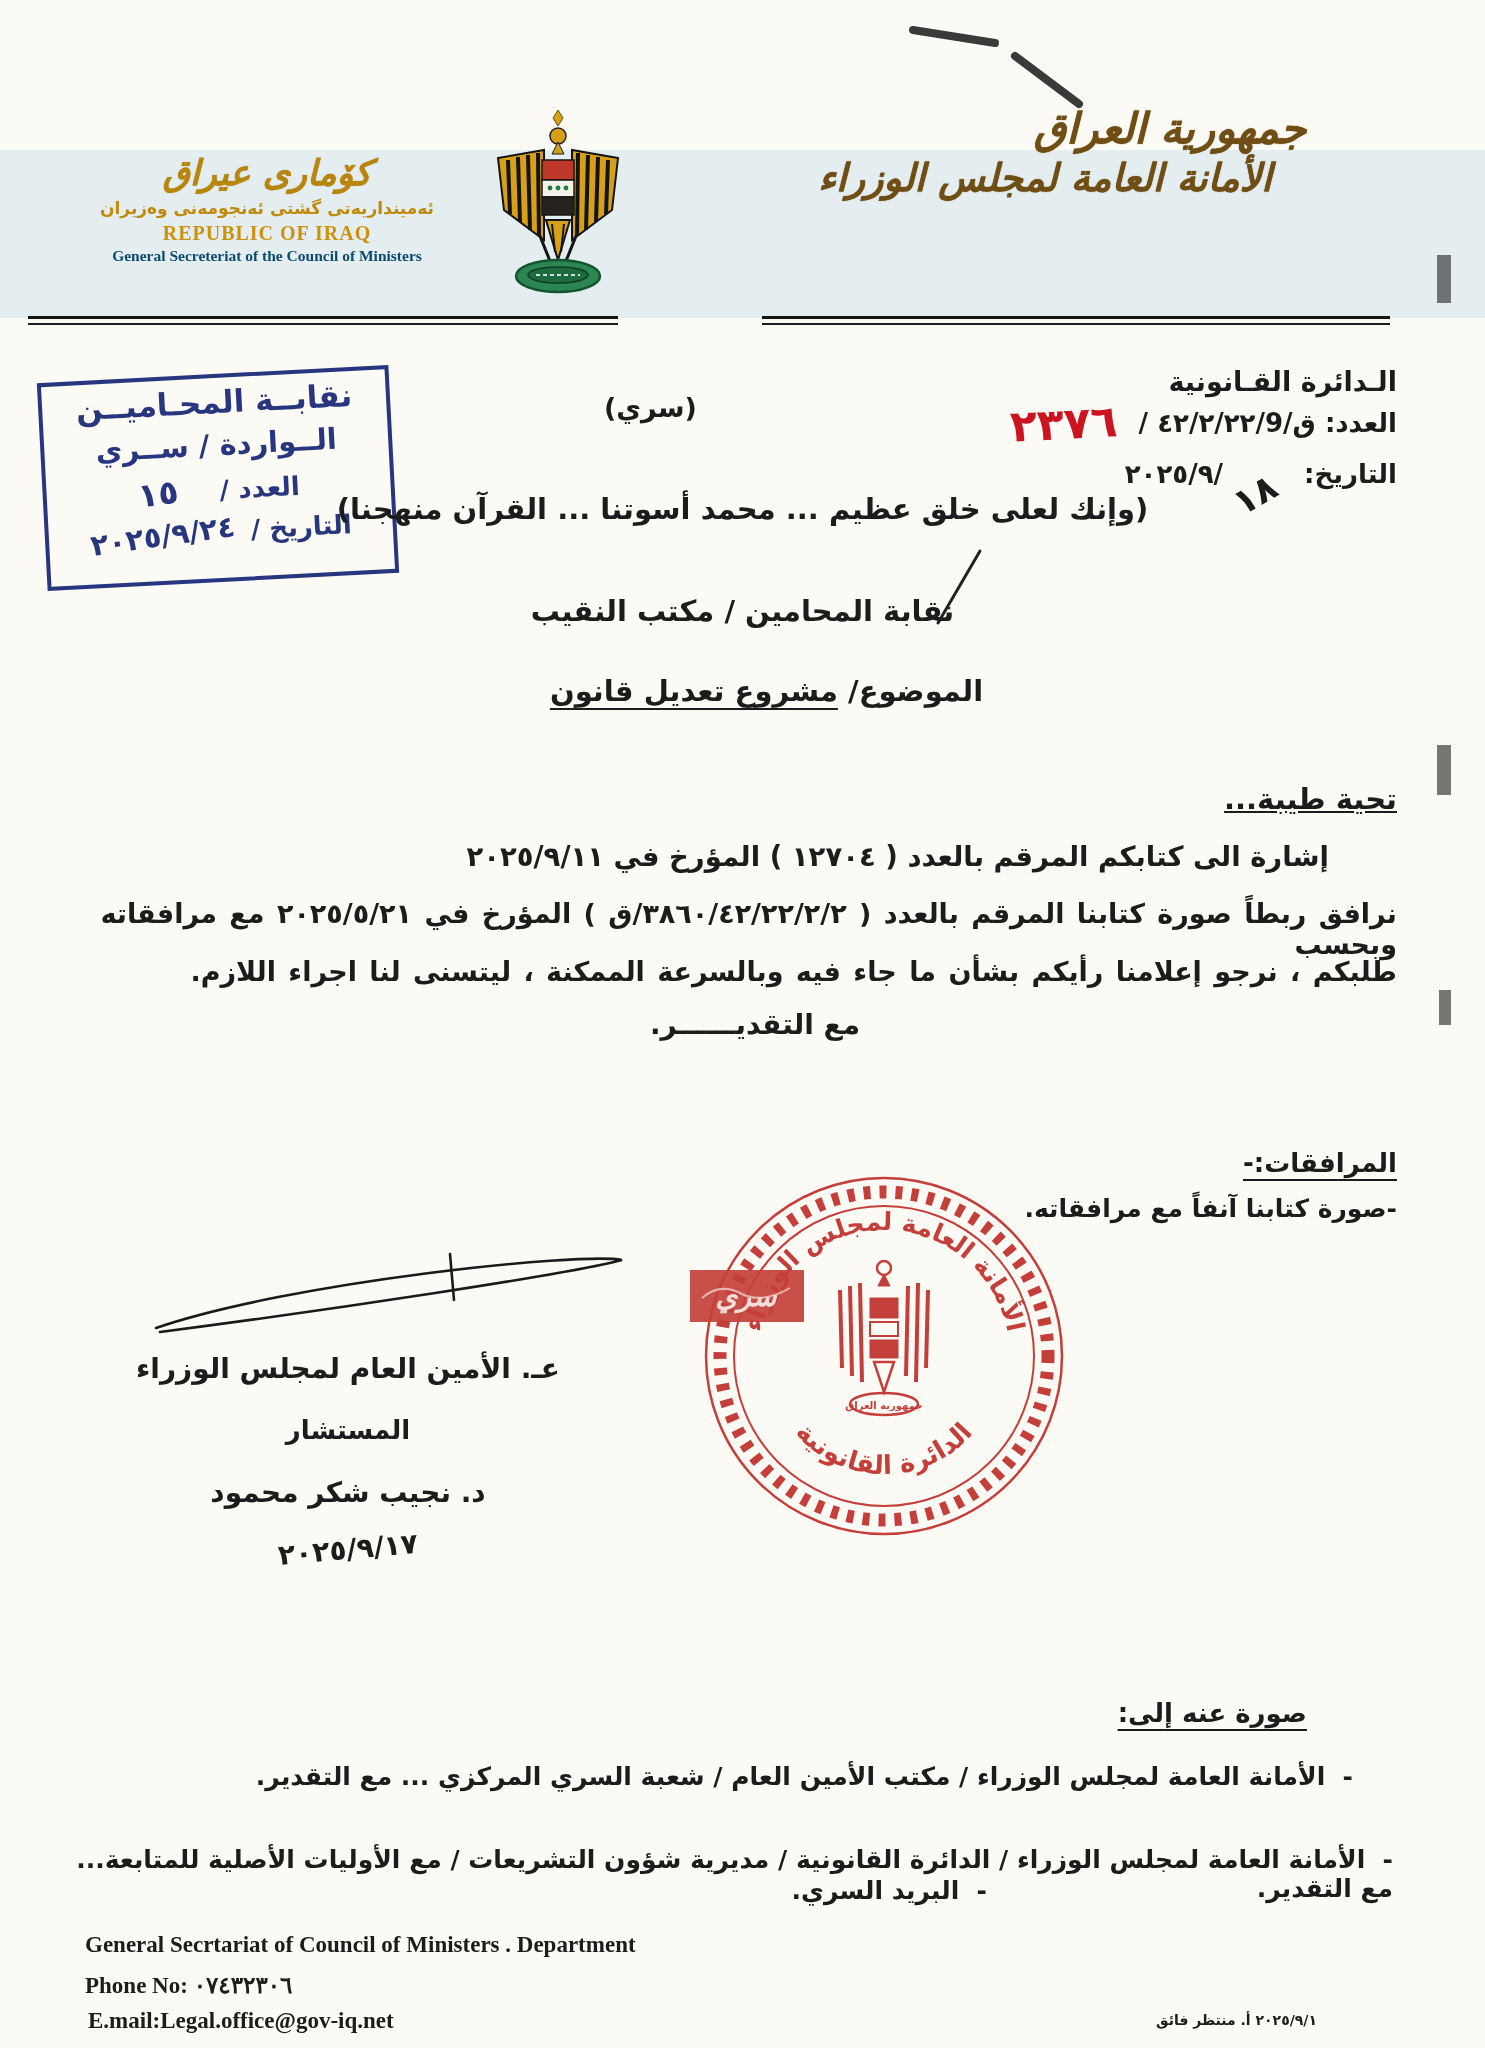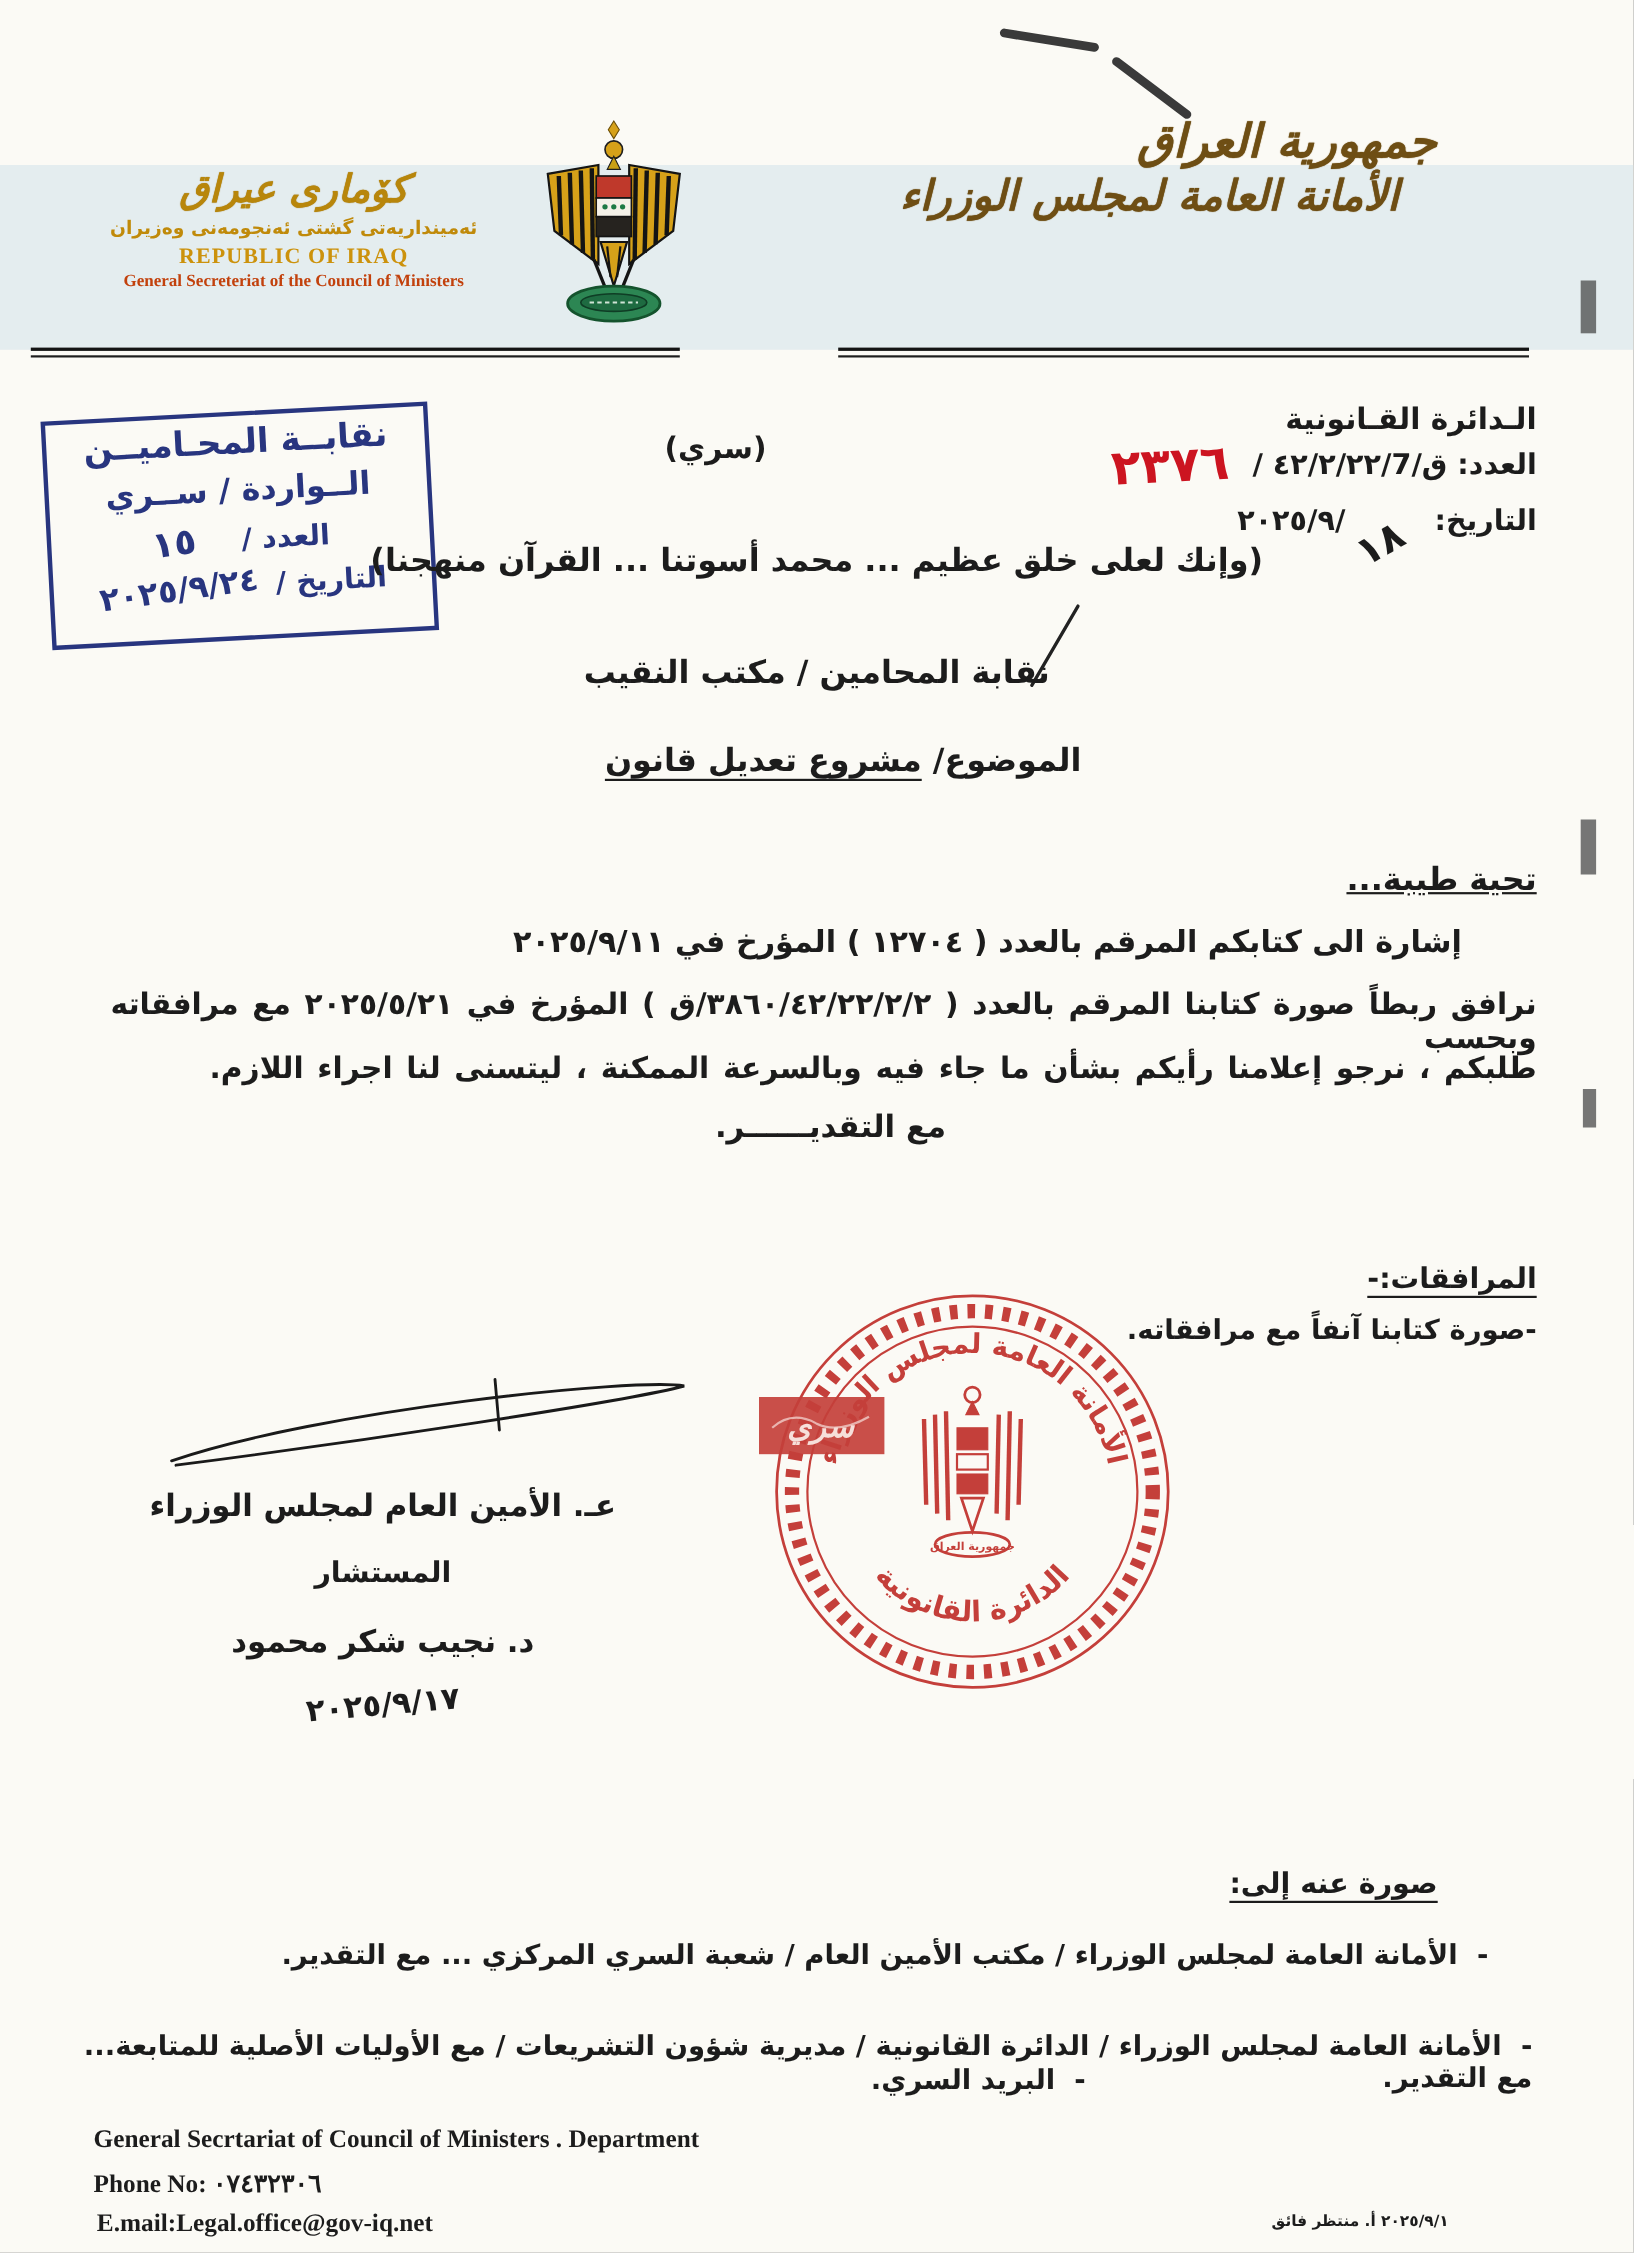--- a/index.html
+++ b/index.html
@@ -11,21 +11,21 @@
   }
   .abs{position:absolute;}
   .rtl{direction:rtl;unicode-bidi:isolate;}
   .ltr{direction:ltr;unicode-bidi:isolate;display:inline-block;}
   
   #band{left:0;top:150px;width:1485px;height:168px;background:#e4edef;}
   #hdr-left{left:62px;top:152px;width:410px;text-align:center;color:#b8860b;}
   #hdr-left .k1{font-size:35px;font-weight:700;font-style:italic;letter-spacing:1px;line-height:1.25;text-shadow:0 0 1px #9a7008;}
   #hdr-left .k2{font-size:17px;font-weight:700;margin-top:2px;color:#c08a0a;}
   #hdr-left .e1{font-size:20px;font-weight:700;letter-spacing:1px;margin-top:4px;color:#cc920c;font-family:"Liberation Serif",serif;}
-  #hdr-left .e2{font-size:15.5px;font-weight:700;margin-top:2px;color:#c2410c;font-family:"Liberation Serif",serif;}
+  #hdr-left .e2{font-size:15.5px;font-weight:700;margin-top:2px;color:#0c4a6e;font-family:"Liberation Serif",serif;}
   #hdr-right{left:760px;top:104px;width:570px;text-align:center;color:#6e4e14;}
   #hdr-right .a1{font-size:42px;font-weight:700;font-style:italic;padding-left:250px;line-height:1.2;text-shadow:0 0 1px #6e4e14;}
   #hdr-right .a2{font-size:38px;font-weight:700;font-style:italic;line-height:1.3;text-shadow:0 0 1px #6e4e14;}
   .rule{height:4px;border-top:3px solid #141414;border-bottom:2px solid #1d1d1d;}
   
   .reftxt{font-size:26px;font-weight:700;}
   #red-num{left:1010px;top:398px;color:#cc1420;font-size:44px;font-weight:700;letter-spacing:9px;transform:rotate(-3deg);}
   #hand-day{display:inline-block;transform:translate(-4px,24px) rotate(-30deg);font-size:36px;font-weight:700;padding:0 14px;}
   
   #bluestamp{left:42px;top:374px;width:352px;height:208px;border:4px solid #28357f;
@@ -108,21 +108,21 @@
   <div class="abs" id="hdr-right">
     <div class="a1 rtl">جمهورية العراق</div>
     <div class="a2 rtl">الأمانة العامة لمجلس الوزراء</div>
   </div>
 
   <div class="abs rule" style="left:28px;top:316px;width:590px;"></div>
   <div class="abs rule" style="left:762px;top:316px;width:628px;"></div>
 
   <div class="abs rtl reftxt" style="right:88px;top:366px;font-size:27px;">الـدائرة القـانونية</div>
   <div class="abs rtl" style="right:88px;top:408px;">
-    <span class="reftxt">العدد: </span><span class="reftxt ltr">٤٢/٢/٢٢/7/ق</span><span class="reftxt"> /</span>
+    <span class="reftxt">العدد: </span><span class="reftxt ltr">٤٢/٢/٢٢/9/ق</span><span class="reftxt"> /</span>
   </div>
   <div class="abs ltr" id="red-num">٢٣٧٦</div>
   <div class="abs rtl" style="right:88px;top:450px;">
     <span class="reftxt">التاريخ: </span><span id="hand-day">١٨</span><span class="reftxt ltr">٢٠٢٥/٩/</span>
   </div>
 
   <div class="abs" id="bluestamp">
     <div class="s1 rtl">نقابــة المحـاميــن</div>
     <div class="s2 rtl">الــواردة / ســري</div>
     <div class="row">

